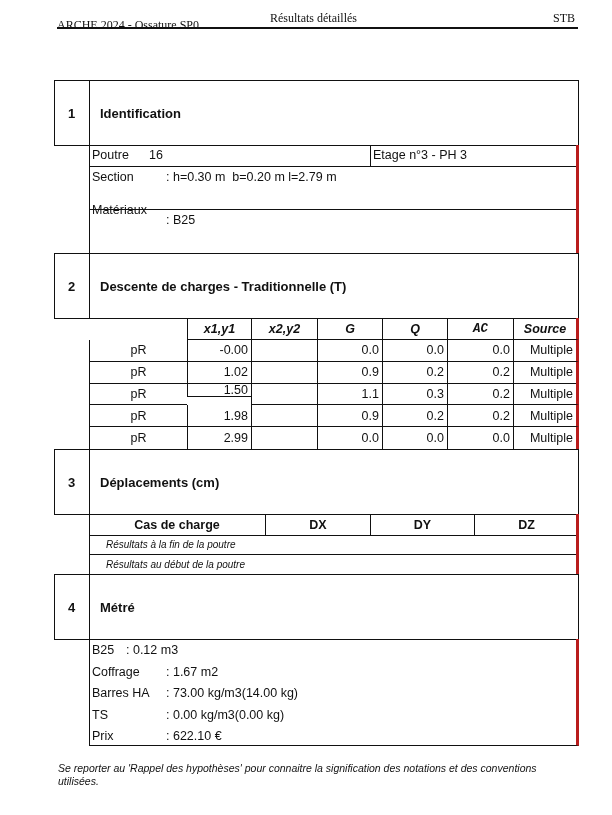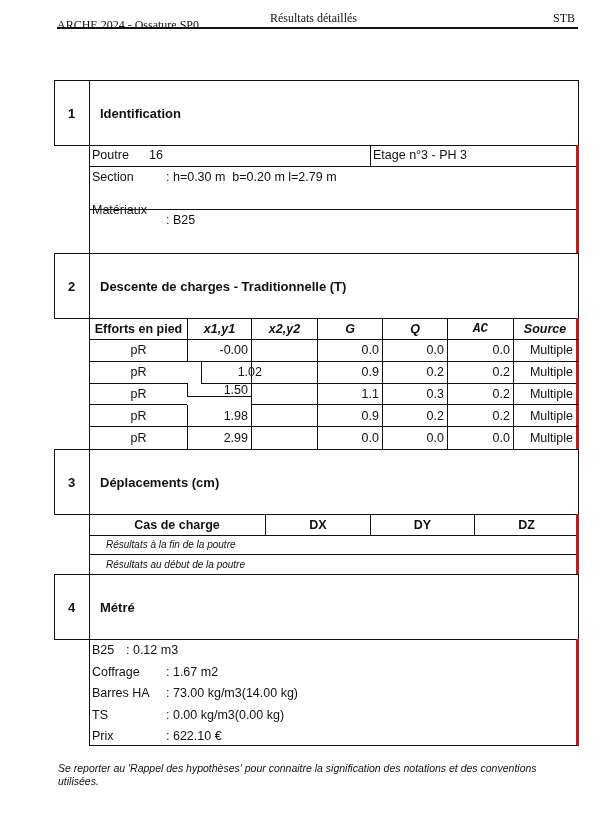--- a/index.html
+++ b/index.html
@@ -49,40 +49,39 @@
 <div class="abs txt" style="left:166px; top:213px;">: B25</div>
 
 <div class="abs b" style="left:54px; top:253px; width:525px; height:66px;"></div>
 <div class="abs sec-num" style="left:54px; top:253px; width:35px; height:66px;">2</div>
 <div class="abs bl" style="left:89px; top:253px; width:1px; height:66px;"></div>
 <div class="abs sec-title" style="left:89px; top:253px; width:489px; height:66px;">Descente de charges - Traditionnelle (T)</div>
 
 <div class="abs" style="left:89px; top:318px; width:490px;">
   <div id="descente-grid">
       <div class="abs" style="left: 0px; top: 0px; width: 490px; height: 22px;">
-        <div class="abs cell c bl bb" style="left: 0px; top: 0px; width: 98px; height: 22px; font-weight: bold;">Efforts en pied</div>
         <div class="abs cell c bl bb bi" style="left: 98px; top: 0px; width: 64px; height: 22px;">x1,y1</div>
         <div class="abs cell c bl bb bi" style="left: 162px; top: 0px; width: 66px; height: 22px;">x2,y2</div>
         <div class="abs cell c bl bb bi" style="left: 228px; top: 0px; width: 65px; height: 22px;">G</div>
         <div class="abs cell c bl bb bi" style="left: 293px; top: 0px; width: 65px; height: 22px;">Q</div>
         <div class="abs cell c bl bb bi" style="left: 358px; top: 0px; width: 66px; height: 22px; font-family: Liberation Mono, monospace;">AC</div>
         <div class="abs cell c bl br bb bi" style="left: 424px; top: 0px; width: 66px; height: 22px;">Source</div>
       </div>
       <div class="abs" style="left: 0px; top: 21.8px; width: 490px; height: 22px;">
         <div class="abs cell c bl bb" style="left: 0px; top: 0px; width: 98px; height: 22px;">pR</div>
         <div class="abs cell r bl bb" style="left: 98px; top: 0px; width: 64px; height: 22px;">-0.00</div>
         <div class="abs cell r bl bb" style="left: 162px; top: 0px; width: 66px; height: 22px;"></div>
         <div class="abs cell r bl bb" style="left: 228px; top: 0px; width: 65px; height: 22px;">0.0</div>
         <div class="abs cell r bl bb" style="left: 293px; top: 0px; width: 65px; height: 22px;">0.0</div>
         <div class="abs cell r bl bb" style="left: 358px; top: 0px; width: 66px; height: 22px;">0.0</div>
         <div class="abs cell r bl br bb" style="left: 424px; top: 0px; width: 66px; height: 22px;">Multiple</div>
       </div>
       <div class="abs" style="left: 0px; top: 43.6px; width: 490px; height: 22px;">
         <div class="abs cell c bl bb" style="left: 0px; top: 0px; width: 98px; height: 22px;">pR</div>
-        <div class="abs cell r bl bb" style="left: 112px; top: 0px; width: 64px; height: 22px; padding-left: 36px;">1.02</div>
+        <div class="abs cell r bl bb" style="left: 98px; top: 0px; width: 64px; height: 22px; padding-left: 36px;">1.02</div>
         <div class="abs cell r bl bb" style="left: 162px; top: 0px; width: 66px; height: 22px;"></div>
         <div class="abs cell r bl bb" style="left: 228px; top: 0px; width: 65px; height: 22px;">0.9</div>
         <div class="abs cell r bl bb" style="left: 293px; top: 0px; width: 65px; height: 22px;">0.2</div>
         <div class="abs cell r bl bb" style="left: 358px; top: 0px; width: 66px; height: 22px;">0.2</div>
         <div class="abs cell r bl br bb" style="left: 424px; top: 0px; width: 66px; height: 22px;">Multiple</div>
       </div>
       <div class="abs" style="left: 0px; top: 65.4px; width: 490px; height: 22px;">
         <div class="abs cell c bl bb" style="left: 0px; top: 0px; width: 98px; height: 22px;">pR</div>
         <div class="abs cell r bl bb" style="left: 98px; top: 0px; width: 64px; height: 14px;">1.50</div>
         <div class="abs cell r bl bb" style="left: 162px; top: 0px; width: 66px; height: 22px;"></div>

